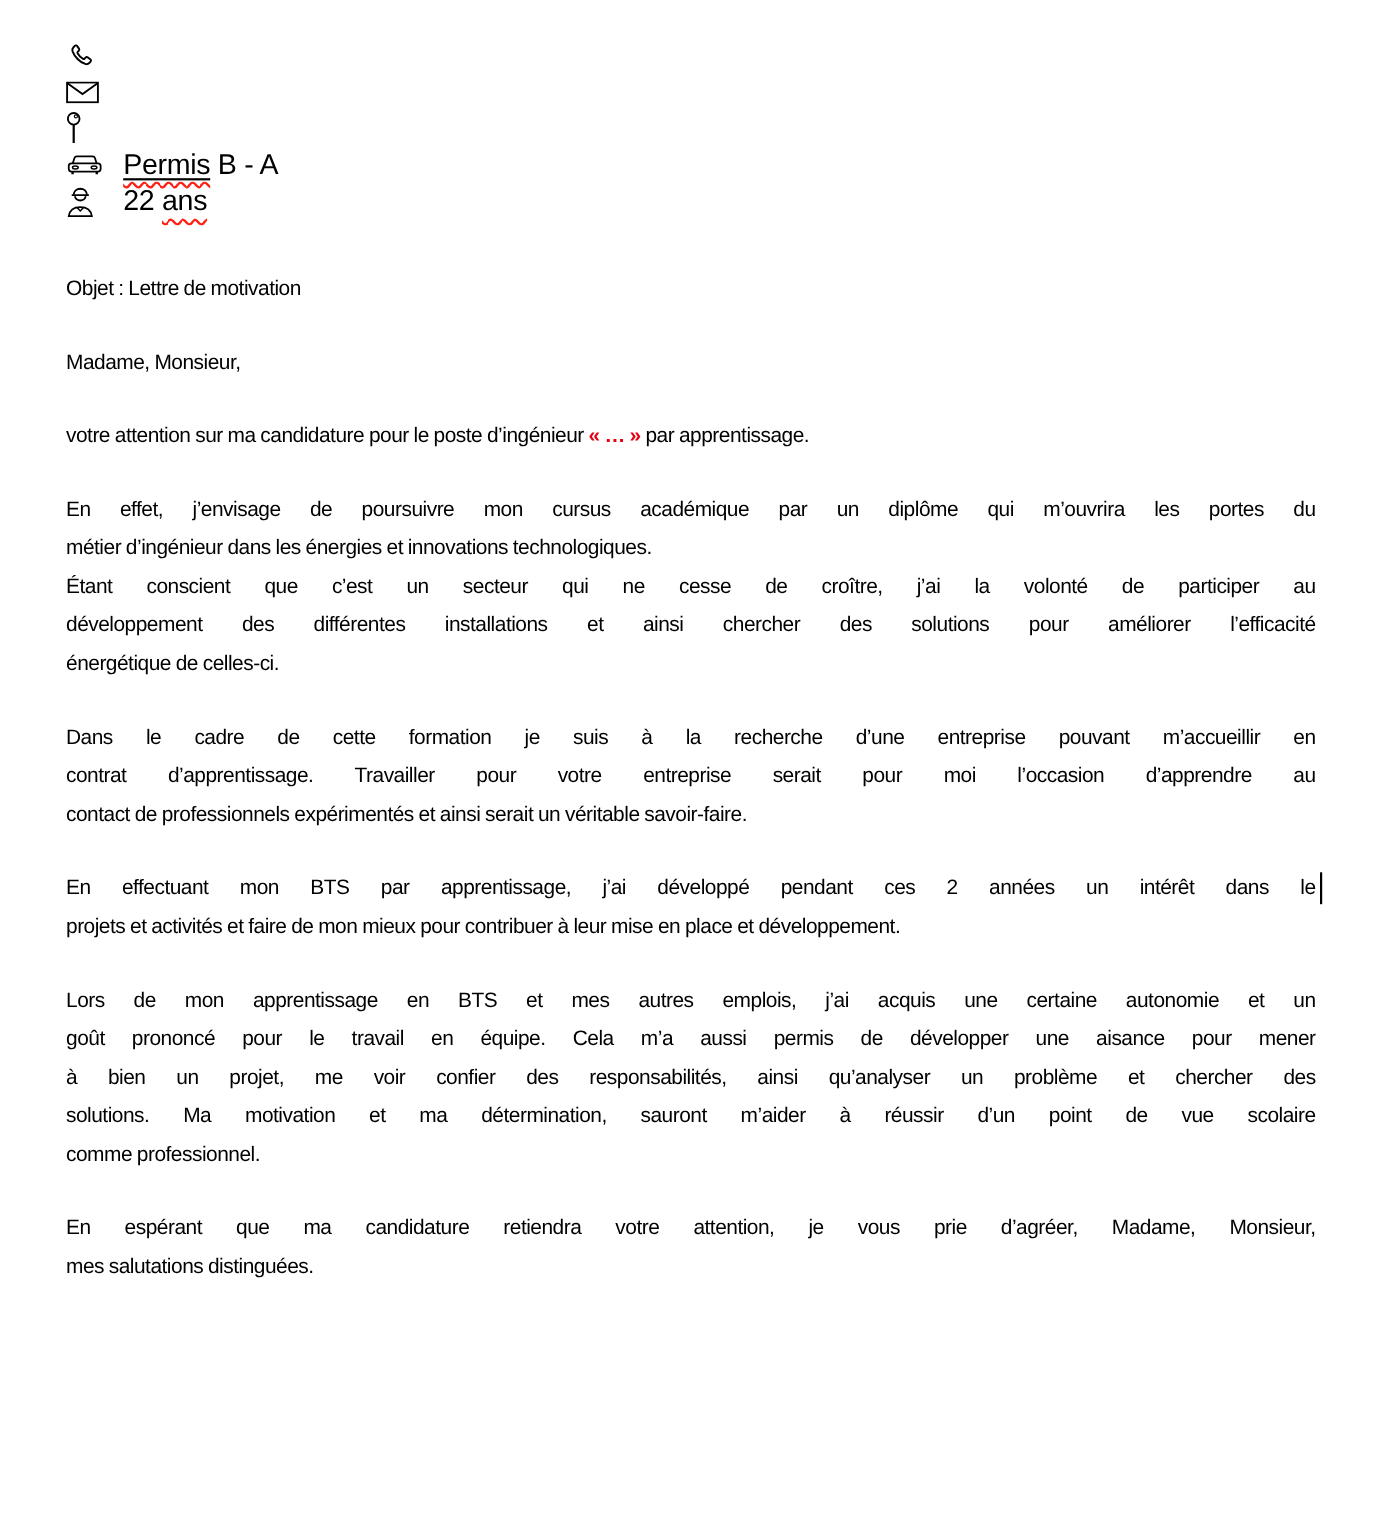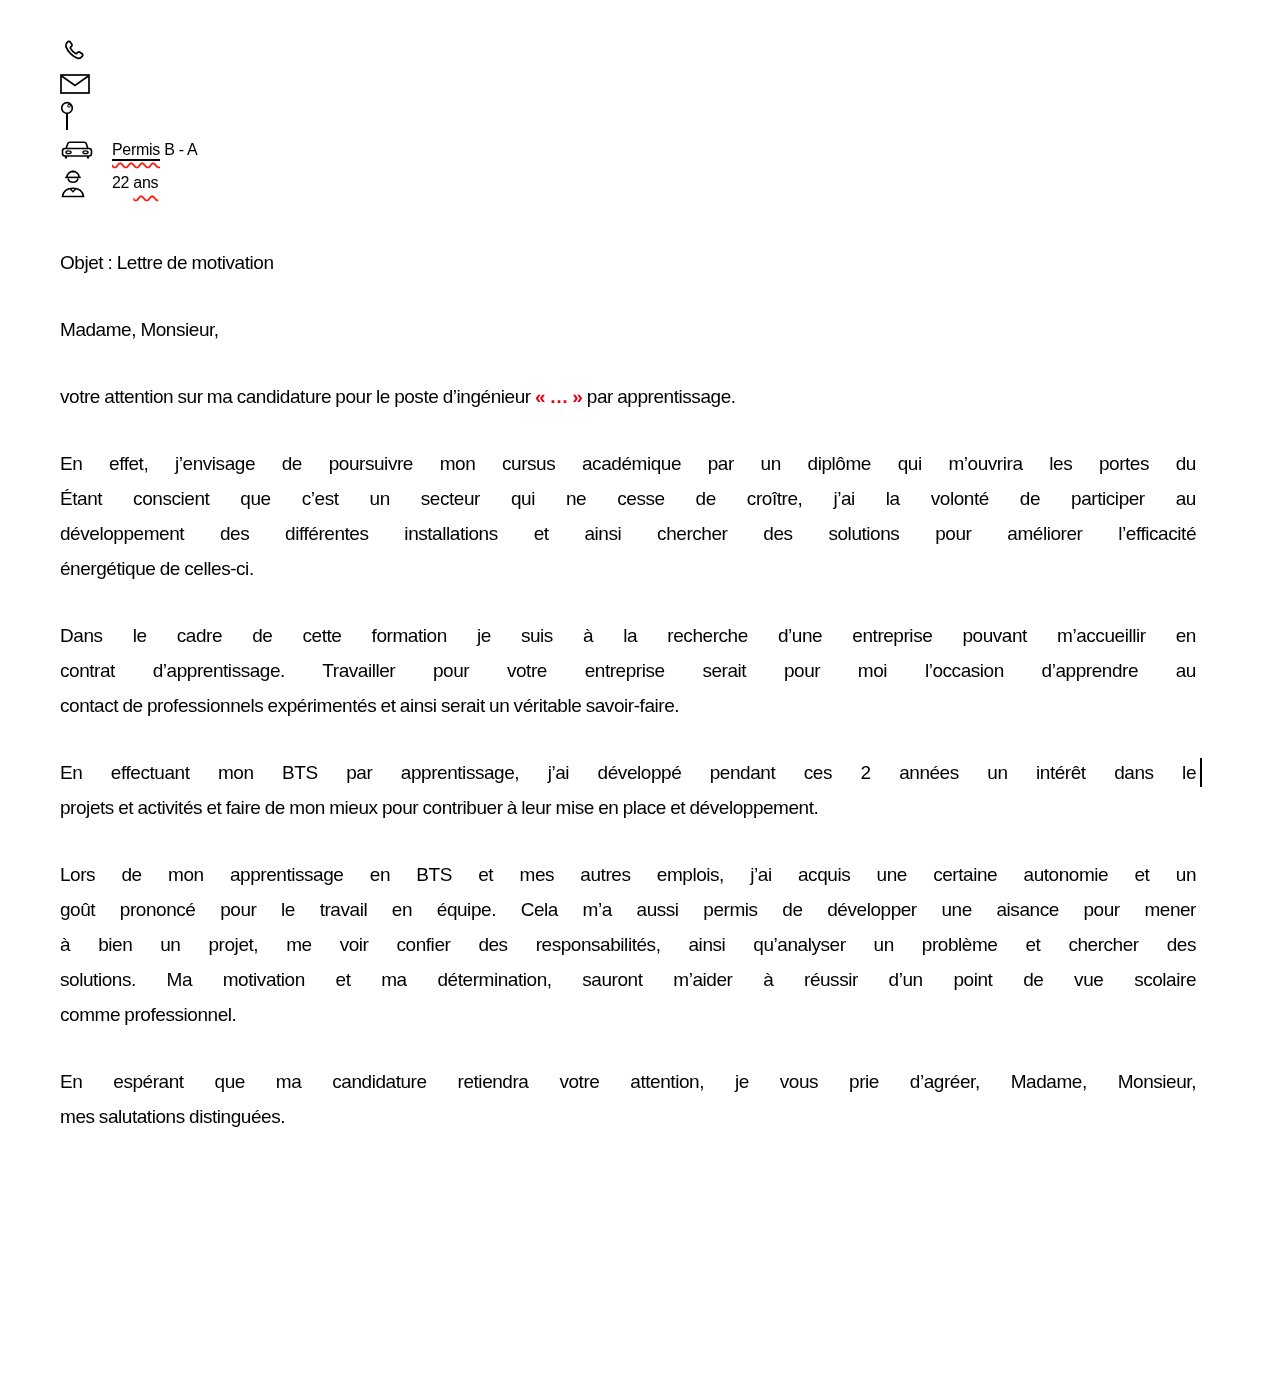--- a/index.html
+++ b/index.html
@@ -10,21 +10,21 @@
     font-family:"Liberation Sans","DejaVu Sans",sans-serif;
     color:var(--ink); overflow:hidden;
   }
   .page { width:1268px; height:1378px; padding:34px 72px 0 60px; }
 
   
   .contact { }
   .crow { display:flex; align-items:center; height:33px; }
   .ic { width:52px; flex:0 0 52px; display:flex; align-items:center; }
   .ic svg { display:block; }
-  .clabel { font-size:16px; letter-spacing:-0.3px; white-space:pre; }
+  .clabel { font-size:26px; letter-spacing:-0.3px; white-space:pre; }
 
   
   .letter { margin-top:46px; width:1136px; }
   .block { margin-top:32px; }
   .block:first-child { margin-top:0; }
   .line {
     position:relative;
     font-size:19px; line-height:35px;
     letter-spacing:-0.45px; word-spacing:-0.5px;
     min-height:35px;
@@ -103,20 +103,21 @@
         <div class="line"><span>Objet : Lettre de motivation</span></div>
       </div>
       <div class="block">
         <div class="line"><span>Madame, Monsieur,</span></div>
       </div>
       <div class="block">
         <div class="line"><span>votre attention sur ma candidature pour le poste d’ingénieur </span><span class="red">« … »</span><span> par apprentissage.</span></div>
       </div>
       <div class="block">
         <div class="line j"><span>En effet, j’envisage de poursuivre mon cursus académique par un diplôme qui m’ouvrira les portes du</span></div>
+        <div class="line"><span>métier d’ingénieur dans les énergies et innovations technologiques.</span></div>
         <div class="line j"><span>Étant conscient que c’est un secteur qui ne cesse de croître, j’ai la volonté de participer au</span></div>
         <div class="line j"><span>développement des différentes installations et ainsi chercher des solutions pour améliorer l’efficacité</span></div>
         <div class="line"><span>énergétique de celles-ci.</span></div>
       </div>
       <div class="block">
         <div class="line j"><span>Dans le cadre de cette formation je suis à la recherche d’une entreprise pouvant m’accueillir en</span></div>
         <div class="line j"><span>contrat d’apprentissage. Travailler pour votre entreprise serait pour moi l’occasion d’apprendre au</span></div>
         <div class="line"><span>contact de professionnels expérimentés et ainsi serait un véritable savoir-faire.</span></div>
       </div>
       <div class="block">

